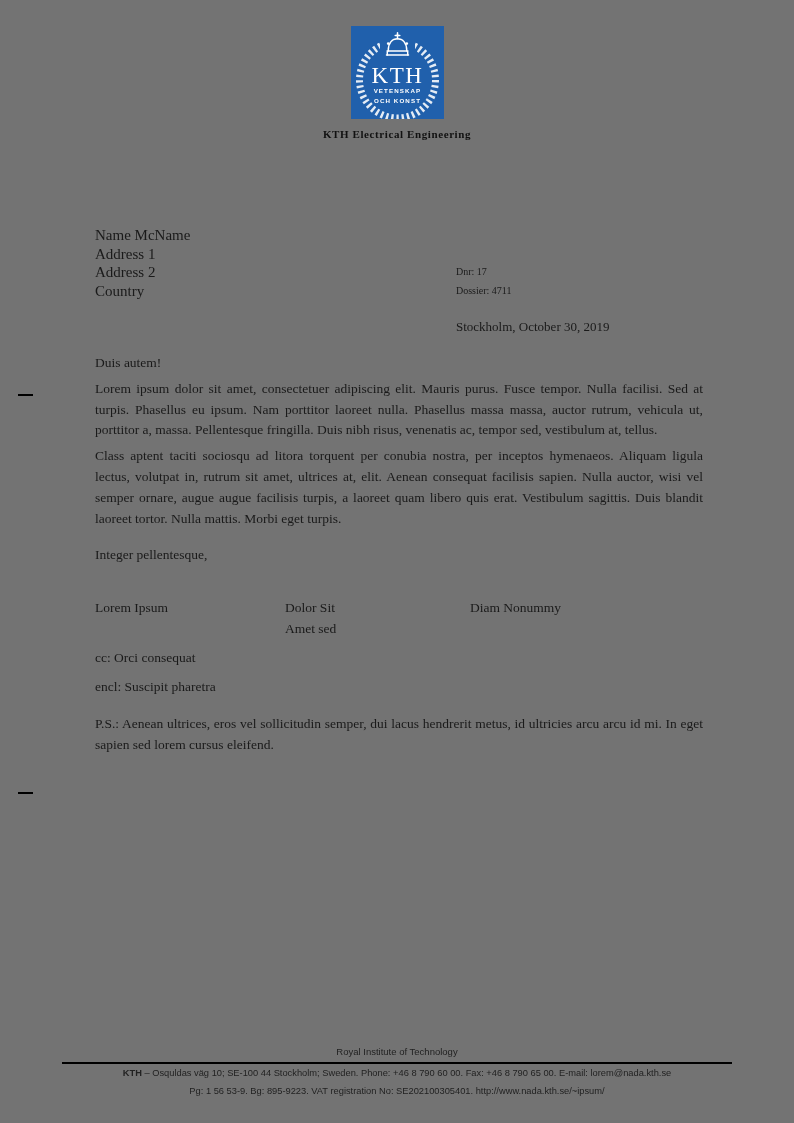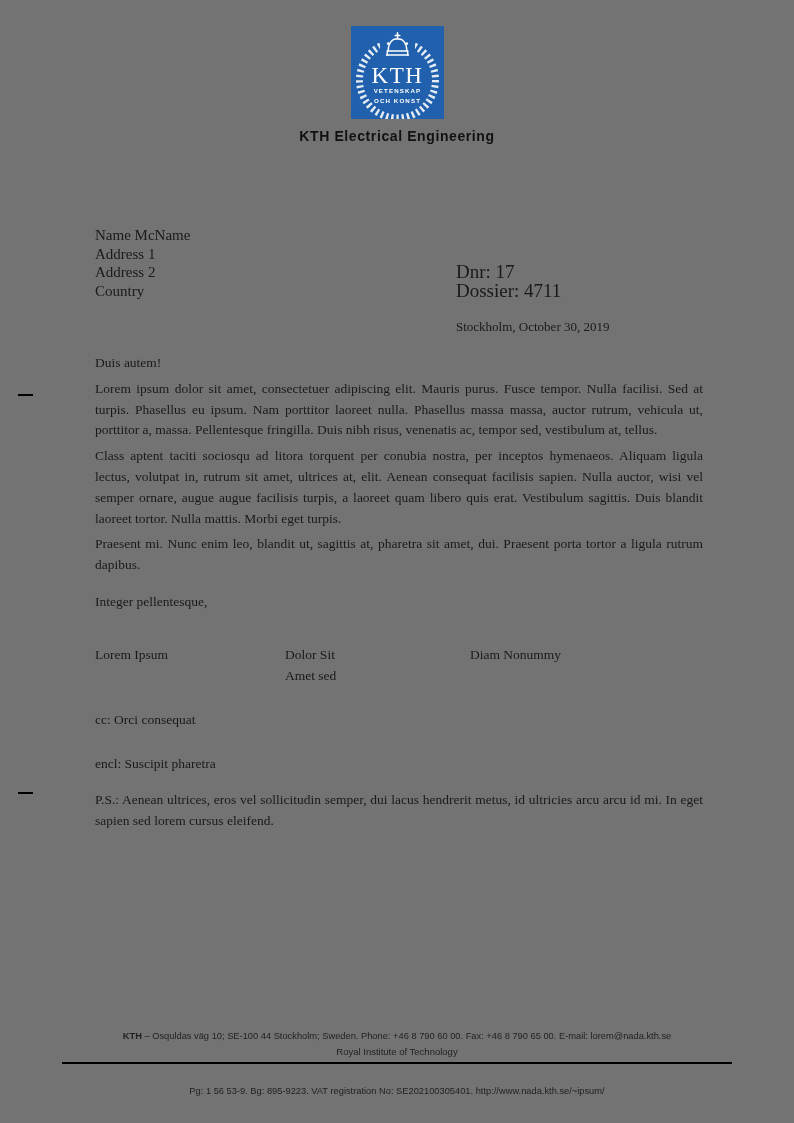--- a/index.html
+++ b/index.html
@@ -13,61 +13,61 @@
     color: #1a1a1a;
     overflow: hidden;
   }
 
   
   .logo-box { position: absolute; left: 351px; top: 26px; width: 93px; height: 93px; }
   .logo-box svg { display: block; width: 100%; height: 100%; }
   .logo-caption {
     position: absolute; left: 0; top: 128px; width: 100%;
     text-align: center;
-    font-family: Liberation Sans, sans-serif;
-    font-weight: bold; font-size: 14px; letter-spacing: 0.6px;
+    font-family: Liberation Serif, serif;
+    font-weight: bold; font-size: 11px; letter-spacing: 0.6px;
     color: #111;
   }
 
   
   .recipient { position: absolute; left: 95px; top: 226px; font-size: 15px; line-height: 18.6px; }
-  .reference { position: absolute; left: 456px; top: 263px; font-size: 19px; line-height: 18.6px; }
+  .reference { position: absolute; left: 456px; top: 263px; font-size: 10px; line-height: 18.6px; }
   .dateline  { position: absolute; left: 456px; top: 319px; font-size: 13px; }
 
   
   .letter-body { position: absolute; left: 95px; top: 353px; width: 608px; font-size: 13.5px; line-height: 20.8px; }
   .salutation { }
   .paragraph { margin-top: 5px; text-align: justify; }
   .closing { margin-top: 16px; }
   .signatures { position: relative; margin-top: 32px; height: 42px; }
   .sig { position: absolute; top: 0; }
   .sig-0 { left: 0; }
   .sig-1 { left: 190px; }
   .sig-2 { left: 375px; }
-  .note { margin-top: 23px; }
+  .note { margin-top: 8px; }
   .ps { margin-top: 16px; text-align: justify; }
 
   
   .fold-mark { position: absolute; left: 18px; width: 15px; height: 2.4px; background: #000; }
   .fold-1 { top: 394px; }
   .fold-2 { top: 792px; }
 
   
   .footer-institute {
     position: absolute; left: 0; top: 1046px; width: 100%;
     text-align: center;
     font-family: "Liberation Sans", sans-serif; font-size: 9.5px; color: #222;
   }
   .footer-rule { position: absolute; left: 62px; top: 1062px; width: 670px; height: 1.5px; background: #000; }
   .footer-line {
     position: absolute; left: 0; width: 100%;
     text-align: center;
     font-family: "Liberation Sans", sans-serif; font-size: 9.3px; color: #222;
   }
-  .footer-line-1 { top: 1031px; }
+  .footer-line-1 { top: 1068px; }
   .footer-line-2 { top: 1086px; }
   .footer-line b { font-weight: bold; }
 </style>
 </head>
 <body>
 
 <div class="page">
 
   <div class="fold-mark fold-1"></div>
   <div class="fold-mark fold-2"></div>
@@ -114,21 +114,20 @@
       <div>Dossier: 4711</div>
     </div>
 
   <div class="dateline">Stockholm, October 30, 2019</div>
 
   <div class="letter-body">
     <div class="salutation">Duis autem!</div>
 
     <div class="paragraph">Lorem ipsum dolor sit amet, consectetuer adipiscing elit. Mauris purus. Fusce tempor. Nulla facilisi. Sed at turpis. Phasellus eu ipsum. Nam porttitor laoreet nulla. Phasellus massa massa, auctor rutrum, vehicula ut, porttitor a, massa. Pellentesque fringilla. Duis nibh risus, venenatis ac, tempor sed, vestibulum at, tellus.</div>
     <div class="paragraph">Class aptent taciti sociosqu ad litora torquent per conubia nostra, per inceptos hymenaeos. Aliquam ligula lectus, volutpat in, rutrum sit amet, ultrices at, elit. Aenean consequat facilisis sapien. Nulla auctor, wisi vel semper ornare, augue augue facilisis turpis, a laoreet quam libero quis erat. Vestibulum sagittis. Duis blandit laoreet tortor. Nulla mattis. Morbi eget turpis.</div>
-    <div class="paragraph">Praesent mi. Nunc enim leo, blandit ut, sagittis at, pharetra sit amet, dui. Praesent porta tortor a ligula rutrum dapibus.</div>
 
     <div class="closing">Integer pellentesque,</div>
 
     <div class="signatures">
       <div class="sig sig-0">
         <div>Lorem Ipsum</div>
         <div></div>
       </div>
       <div class="sig sig-1">
         <div>Dolor Sit</div>

